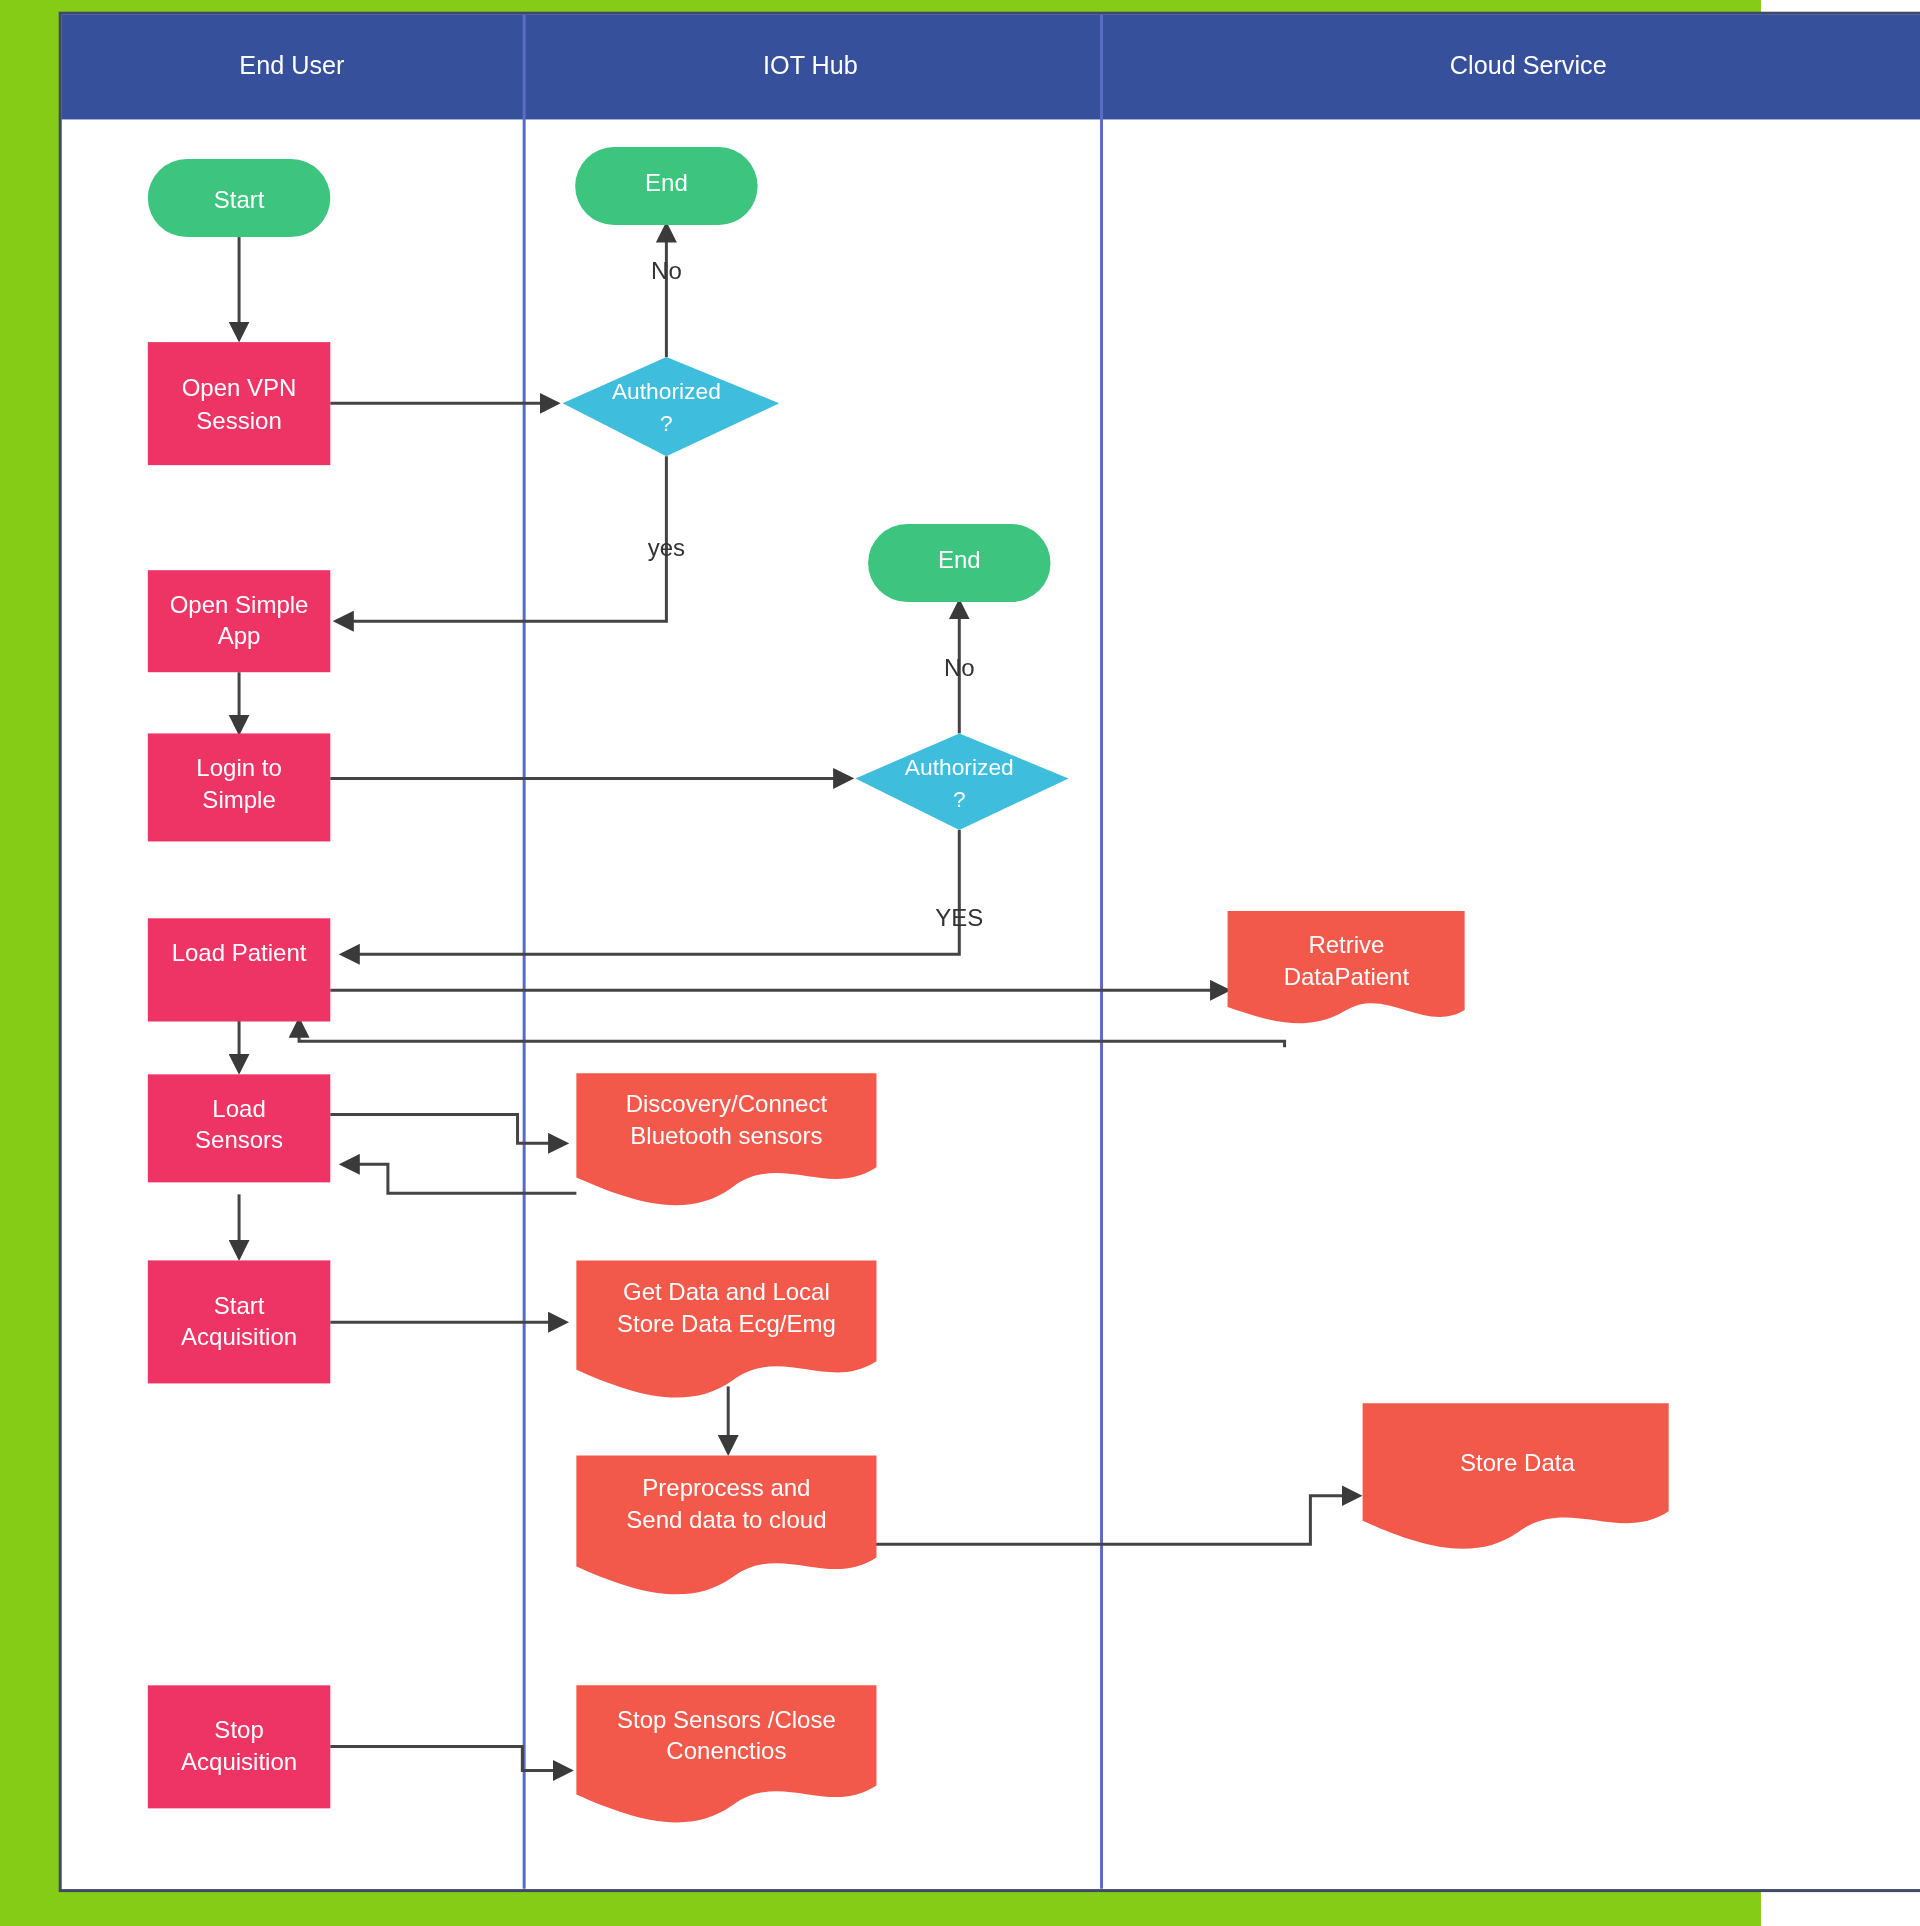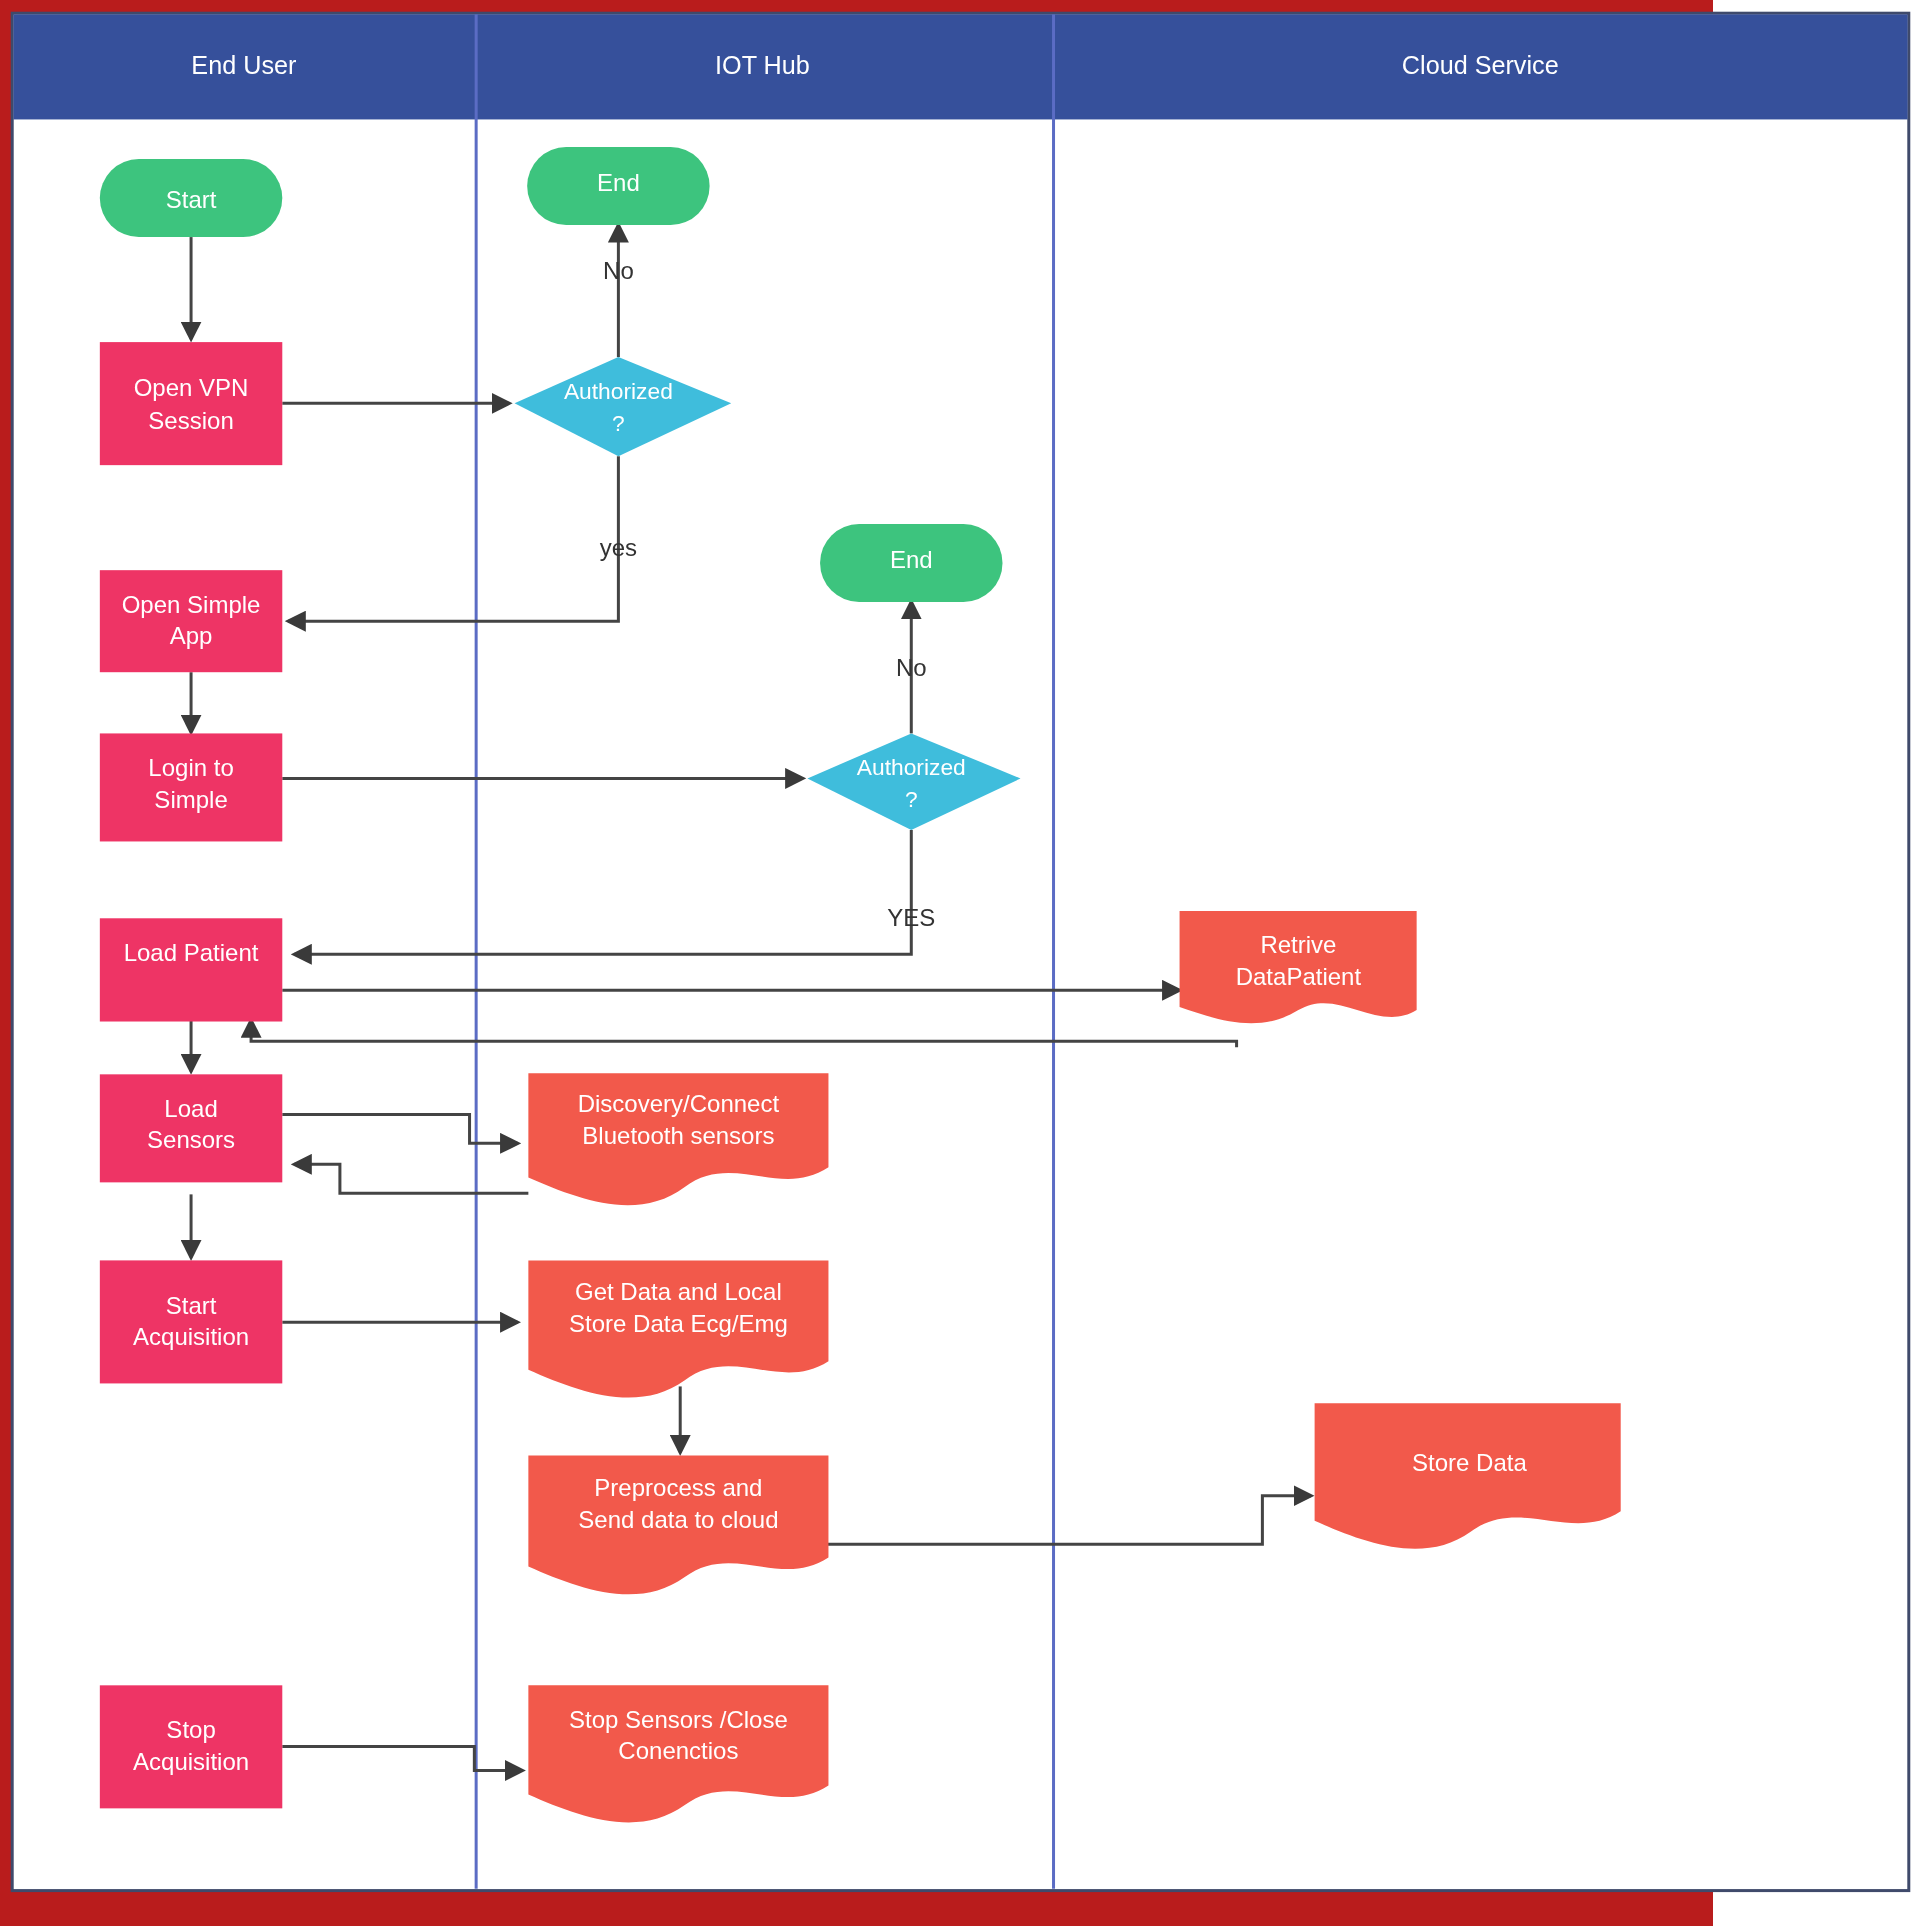--- a/index.html
+++ b/index.html
@@ -10,21 +10,22 @@
   body {
     width: 1921px;
     height: 1926px;
     font-family: "Liberation Sans", sans-serif;
     overflow: hidden;
   }
   #diagram-root {
     position: relative;
     width: 1713px;
     height: 1926px;
-    background: #b91c1c;
+    background: #84cc16;
+    padding-left: 48px;
   }
   svg.flow-svg {
     display: block;
     width: 1921px;
     height: 1926px;
   }
   text {
     font-family: "Liberation Sans", sans-serif;
     dominant-baseline: middle;
   }

